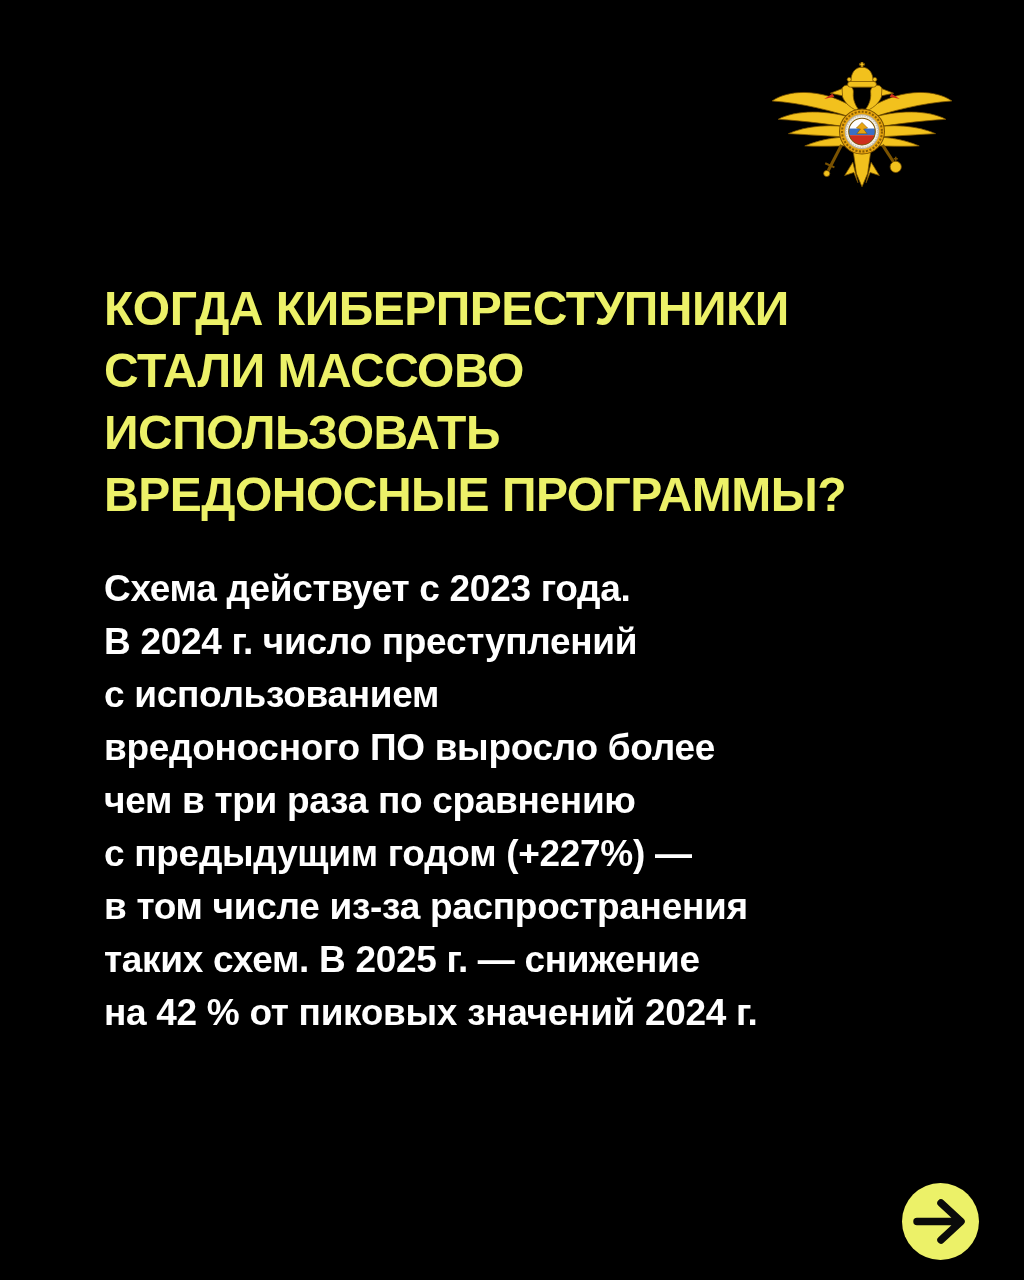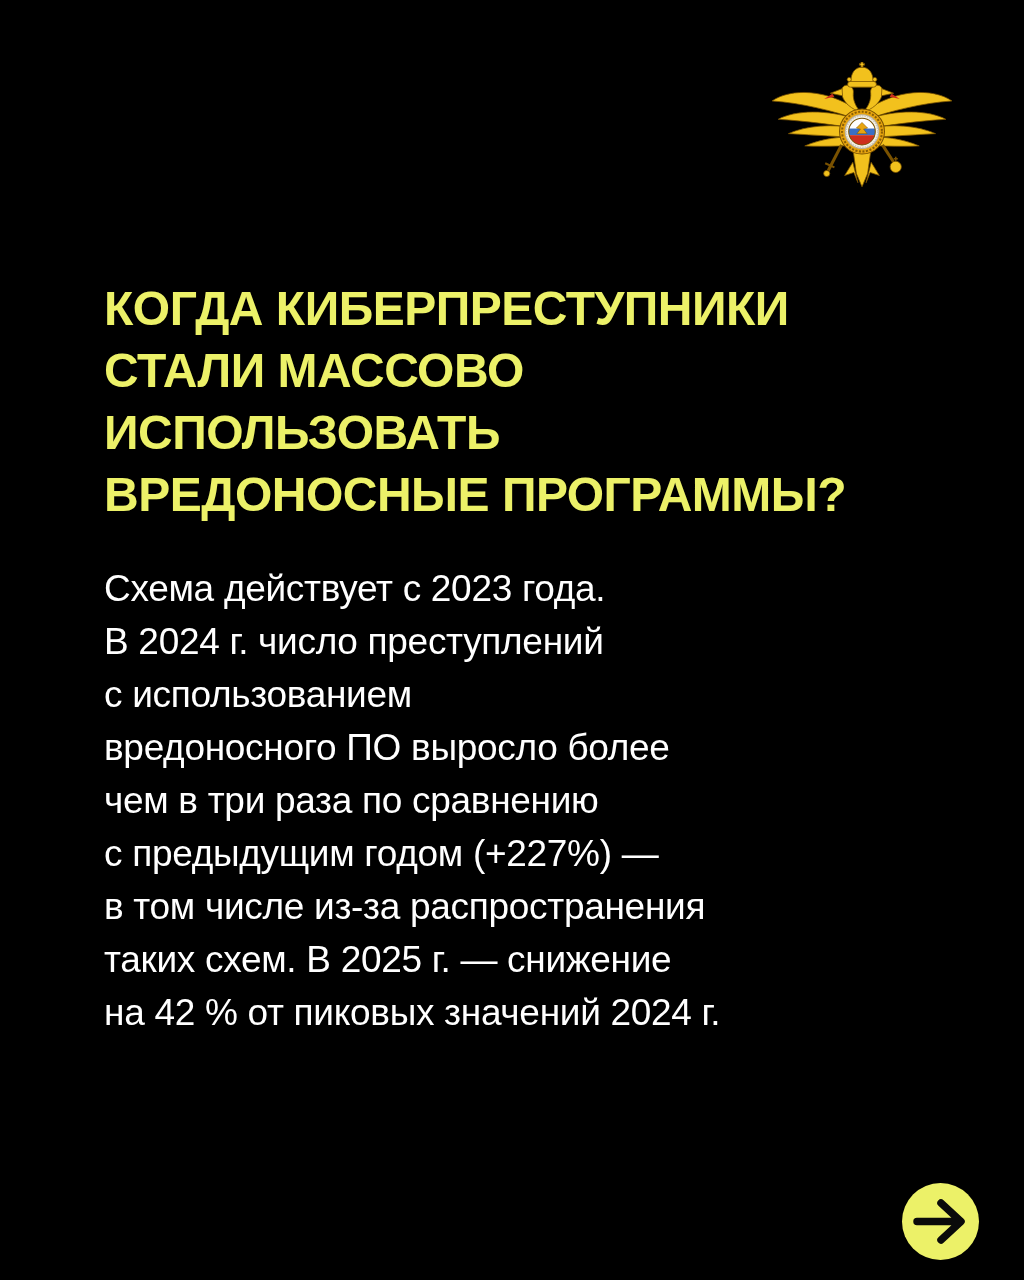--- a/index.html
+++ b/index.html
@@ -40,21 +40,21 @@
     white-space:pre-line;
     text-transform:uppercase;
   }
   .body-text{
     position:absolute;
     left:104px;
     top:544px;
     width:880px;
     font-size:37px;
     line-height:53px;
-    font-weight:400;
+    font-weight:700;
     letter-spacing:-0.3px;
     color:var(--text-color);
     white-space:pre-line;
   }
   .next-button{
     position:absolute;
     left:902px;
     top:1165px;
     width:77px;
     height:77px;

